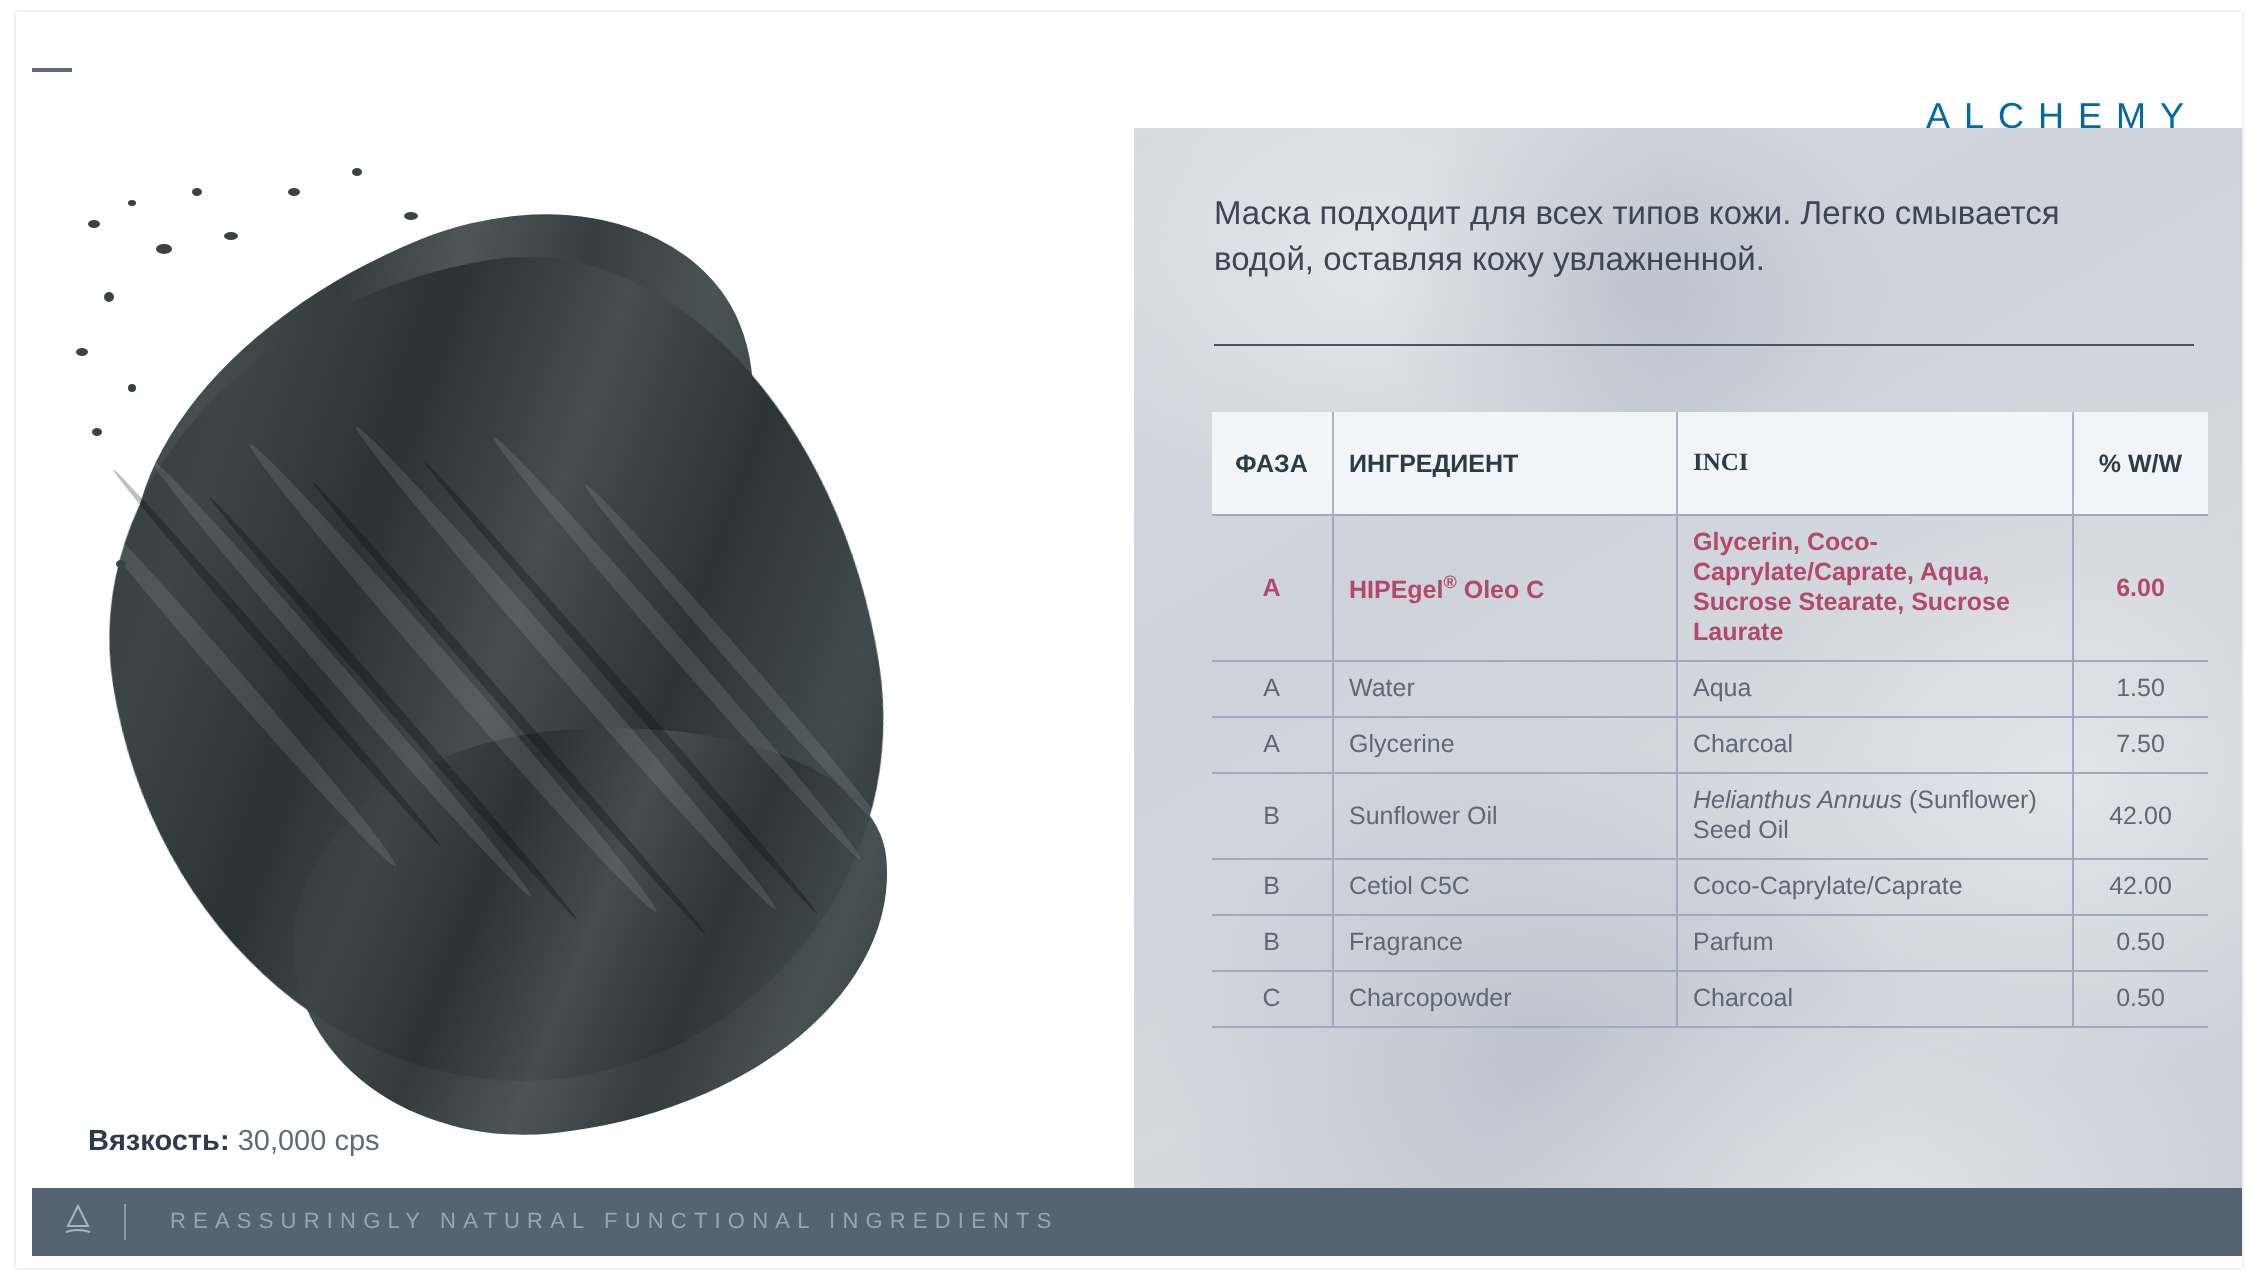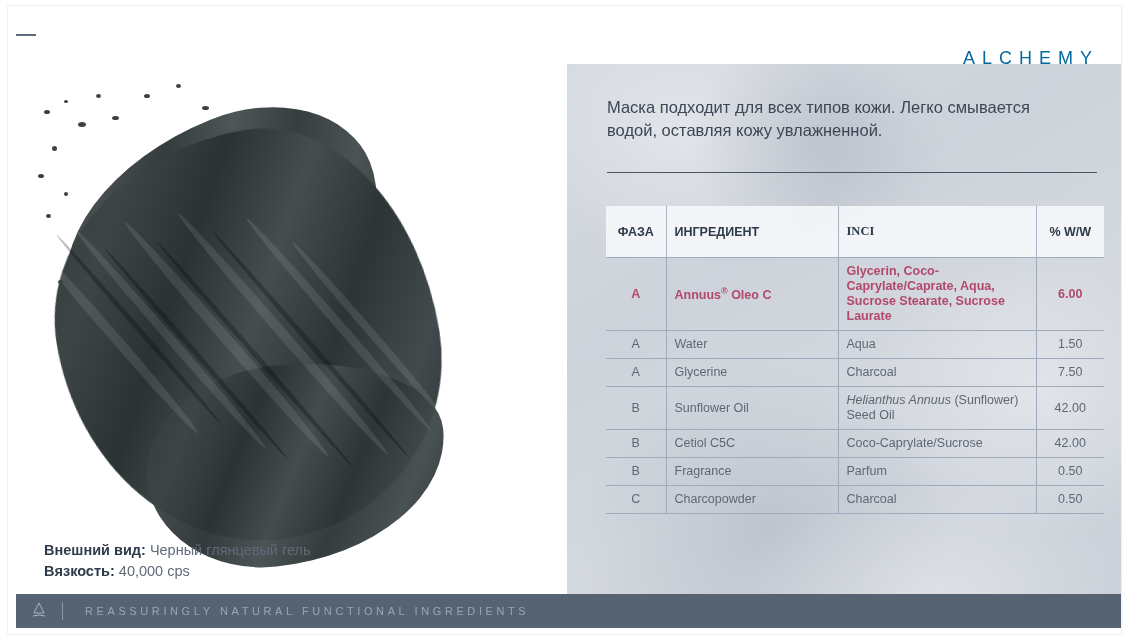--- a/index.html
+++ b/index.html
@@ -210,26 +210,22 @@
         <div class="fleck" style="left:128px;top:30px;  width:6px; height:4px;"></div>
         <div class="fleck" style="left:160px;top:20px;  width:5px; height:4px;"></div>
         <div class="fleck" style="left:186px;top:42px;  width:7px; height:4px;"></div>
         <div class="fleck" style="left:30px; top:150px; width:5px; height:4px;"></div>
         <div class="fleck" style="left:56px; top:182px; width:6px; height:4px;"></div>
         <div class="fleck" style="left:42px; top:216px; width:5px; height:4px;"></div>
       </div>
 
       <div id="caption">
         <div>
-          <b>Внешний вид:</b>
-          <span>Черный глянцевый гель</span>
-        </div>
-        <div>
           <b>Вязкость:</b>
-          <span>40,000 cps</span>
+          <span>30,000 cps</span>
         </div>
       </div>
     </div>
 
     <div id="info-panel">
       <div class="wisp" style="left:-40px; top:-60px; width:320px; height:260px;"></div>
       <div class="wisp wisp-dark" style="left:120px; top:-30px; width:260px; height:220px;"></div>
       <div class="wisp" style="left:300px; top:180px; width:340px; height:300px;"></div>
       <div class="wisp wisp-dark" style="left:10px;  top:300px; width:380px; height:320px;"></div>
       <div class="wisp" style="left:160px; top:420px; width:420px; height:240px;"></div>
@@ -242,21 +238,21 @@
           <tr>
             <th class="col-phase">ФАЗА</th>
             <th class="col-ingr">ИНГРЕДИЕНТ</th>
             <th class="col-inci">INCI</th>
             <th class="col-pct">% W/W</th>
           </tr>
         </thead>
         <tbody id="table-body">
             <tr class="row-highlight">
               <td class="c-phase">A</td>
-              <td><span>Annuus</span><span class="reg">®</span><span> Oleo C</span></td>
+              <td><span>HIPEgel</span><span class="reg">®</span><span> Oleo C</span></td>
               <td>Glycerin, Coco-Caprylate/Caprate, Aqua, Sucrose Stearate, Sucrose Laurate</td>
               <td>6.00</td>
             </tr>
             <tr>
               <td class="c-phase">A</td>
               <td>Water</td>
               <td>Aqua</td>
               <td>1.50</td>
             </tr>
             <tr>
@@ -267,21 +263,21 @@
             </tr>
             <tr>
               <td class="c-phase">B</td>
               <td>Sunflower Oil</td>
               <td><span class="sci">Helianthus Annuus</span><span> (Sunflower) Seed Oil</span></td>
               <td>42.00</td>
             </tr>
             <tr>
               <td class="c-phase">B</td>
               <td>Cetiol C5C</td>
-              <td>Coco-Caprylate/Sucrose</td>
+              <td>Coco-Caprylate/Caprate</td>
               <td>42.00</td>
             </tr>
             <tr>
               <td class="c-phase">B</td>
               <td>Fragrance</td>
               <td>Parfum</td>
               <td>0.50</td>
             </tr>
             <tr>
               <td class="c-phase">C</td>

